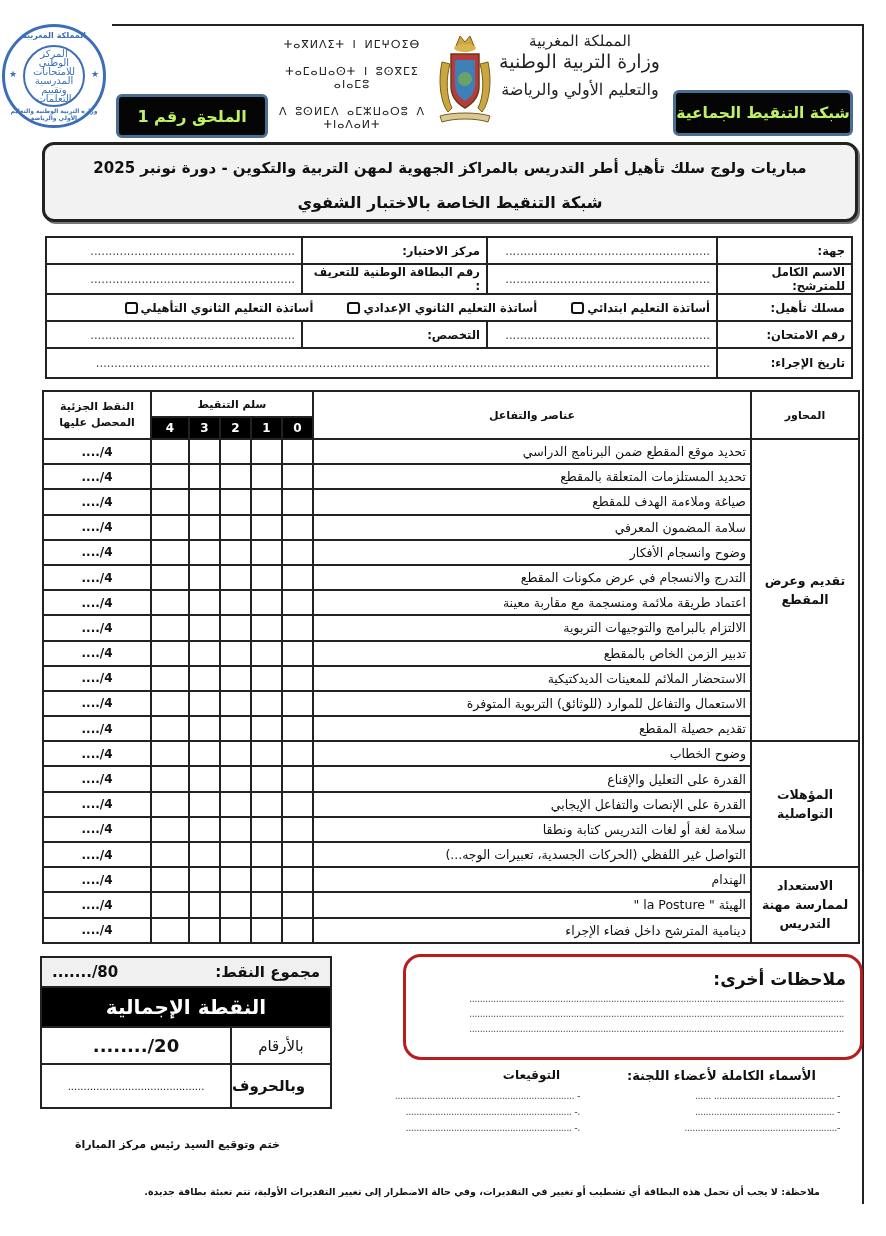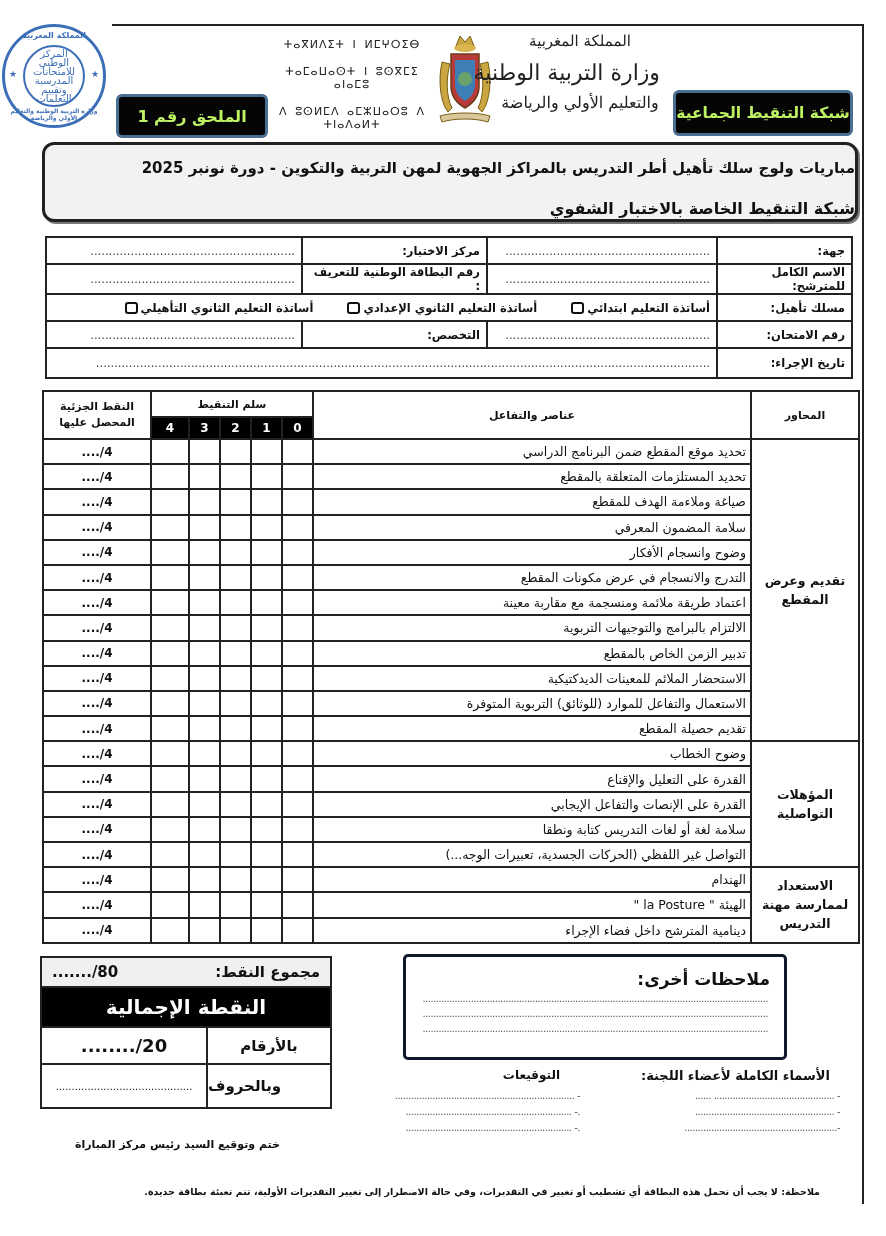--- a/index.html
+++ b/index.html
@@ -8,39 +8,39 @@
   .page-frame{position:absolute;left:112px;top:24px;width:752px;height:1180px;border-top:2px solid #222;border-right:2px solid #222}
   .stamp{left:2px;top:24px;width:104px;height:104px;border-radius:50%;border:3px solid #3c6fb8;display:flex;align-items:center;justify-content:center}
   .stamp-inner{width:62px;height:62px;border-radius:50%;border:2px solid #3c6fb8;display:flex;align-items:center;justify-content:flex-start;text-align:center;color:#3c6fb8;font-size:10px;line-height:9px;direction:rtl}
   .stamp-ring{position:absolute;top:4px;left:0;width:100%;text-align:center;font-size:8px;color:#3c6fb8;font-weight:bold;direction:rtl}
   .stamp-ring-bottom{position:absolute;bottom:4px;left:0;width:100%;text-align:center;font-size:6px;color:#3c6fb8;font-weight:bold;direction:rtl}
   .star{position:absolute;color:#3c6fb8;font-size:9px;top:42px}
   .tifi{font-family:"DejaVu Sans Mono",monospace;font-size:11px;color:#222;text-align:center;letter-spacing:1px}
   .ar-head{font-family:"DejaVu Serif",serif;font-size:15px;color:#222;text-align:center;direction:rtl;white-space:nowrap}
   .crest{left:436px;top:32px;width:58px;height:96px}
   .black-badge{background:#050505;color:#bef264;border:3px solid #4a6d93;border-radius:6px;font-weight:bold;display:flex;align-items:center;justify-content:center;direction:rtl;font-size:16px}
-  .title-box{left:42px;top:142px;width:816px;height:80px;border:3px solid #222;border-radius:12px;background:#f2f2f2;box-shadow:2px 2px 0 #777;direction:rtl;font-weight:bold}
+  .title-box{left:42px;top:142px;width:816px;height:80px;border:3px solid #222;border-radius:12px;background:#f2f2f2;box-shadow:2px 2px 0 #777;text-align:center;direction:rtl;font-weight:bold}
   .title-box .l1{font-size:15px;margin-top:14px}
-  .title-box .l2{font-size:16px;margin-top:22px}
+  .title-box .l2{font-size:16px;margin-top:16px}
   table{border-collapse:collapse}
   .info{position:absolute;left:45px;top:236px;width:808px;direction:rtl;font-size:11.5px}
   .info td{border:2px solid #222;height:27px;padding:0 6px;font-weight:bold}
   .dots{color:#444;font-weight:normal;letter-spacing:0;overflow:hidden;white-space:nowrap}
   .chk{display:inline-block;width:13px;height:12px;border:2px solid #111;border-radius:3px;vertical-align:middle;margin-right:3px}
   .grid{position:absolute;left:42px;top:390px;width:818px;direction:rtl;font-size:12.5px}
   .grid td,.grid th{border:2px solid #222;padding:0 4px}
   .grid th{font-size:11px;font-weight:bold;background:#fff}
   .grid .scale-num{background:#000;color:#fff;font-size:12px;text-align:center;width:31px;height:20px;border-color:#fff #222 #222 #222}
   .grid tbody td{height:25.2px}
   .grid .crit{text-align:right;white-space:nowrap}
   .grid .axis{text-align:center;font-weight:bold;font-size:12.5px;line-height:19px}
   .grid .pts{text-align:center;font-weight:bold;font-size:12px;direction:ltr}
   .totals{position:absolute;left:40px;top:956px;width:292px;direction:rtl;border:2px solid #222}
   .totals td{border:2px solid #222}
-  .notes-box{left:403px;top:954px;width:384px;height:106px;border:3px solid #0f172a;border-radius:5px;direction:rtl}
+  .notes-box{left:403px;top:954px;width:460px;height:106px;border:3px solid #b91c1c;border-radius:18px;direction:rtl}
   .notes-box .h{font-weight:bold;font-size:17px;margin:12px 14px 0 0}
   .notes-box .d{font-size:10px;color:#555;margin:4px 16px 0 16px;white-space:nowrap;overflow:hidden;letter-spacing:-0.5px}
   .small-dots{font-size:10px;color:#555;white-space:nowrap;overflow:hidden;letter-spacing:-0.5px}
 </style>
 </head>
 <body>
 
 <div class="page-frame"></div>
 
 <div class="abs stamp">
@@ -69,21 +69,21 @@
   <path d="M6 30 C2 48 4 70 12 80 L16 76 C10 64 10 46 14 32 Z" fill="#c9a640" stroke="#7a5d18" stroke-width="1"></path>
   <path d="M52 30 C56 48 54 70 46 80 L42 76 C48 64 48 46 44 32 Z" fill="#c9a640" stroke="#7a5d18" stroke-width="1"></path>
   <path d="M15 22 L43 22 L43 54 C43 66 36 72 29 76 C22 72 15 66 15 54 Z" fill="#b83a3a" stroke="#6a3b1a" stroke-width="1.5"></path>
   <path d="M19 28 L39 28 L39 52 C39 61 34 66 29 69 C24 66 19 61 19 52 Z" fill="#3f7fb8"></path>
   <circle cx="29" cy="47" r="7" fill="#6aa36a"></circle>
   <path d="M4 84 C16 80 42 80 54 84 L52 90 C40 86 18 86 6 90 Z" fill="#d8c89a" stroke="#7a5d18" stroke-width="1"></path>
 </svg>
 
 <div class="abs" style="left:500px;top:32px;width:160px">
   <div class="ar-head">المملكة المغربية</div>
-  <div class="ar-head" style="margin-top:10px;font-size:22px">وزارة التربية الوطنية</div>
+  <div class="ar-head" style="margin-top:0;font-size:19px">وزارة التربية الوطنية</div>
   <div class="ar-head" style="margin-top:8px;font-size:16px">والتعليم الأولي والرياضة</div>
 </div>
 
 <div class="abs black-badge" style="left:116px;top:94px;width:152px;height:44px">الملحق رقم 1</div>
 <div class="abs black-badge" style="left:673px;top:90px;width:180px;height:46px;font-size:15.5px">شبكة التنقيط الجماعية</div>
 
 <div class="abs title-box">
   <div class="l1">مباريات ولوج سلك تأهيل أطر التدريس بالمراكز الجهوية لمهن التربية والتكوين - دورة نونبر 2025</div>
   <div class="l2">شبكة التنقيط الخاصة بالاختبار الشفوي</div>
 </div>
@@ -358,38 +358,38 @@
       <tr style="height:30px;background:#f0f0f0">
     <td colspan="2" style="border-bottom:none;padding:0 10px;font-weight:bold;font-size:15px">
       <span>مجموع النقط:</span>
       <span style="float:left;direction:ltr">......./80</span>
     </td>
   </tr>
   <tr style="height:40px;background:#000">
     <td colspan="2" style="color:#fff;text-align:center;font-weight:bold;font-size:20px">النقطة الإجمالية</td>
   </tr>
   <tr style="height:37px">
-    <td style="width:124px;text-align:center;font-weight:bold;font-size:15px">بالأرقام</td>
+    <td style="width:100px;text-align:center;font-weight:normal;font-size:15px">بالأرقام</td>
     <td style="text-align:center;font-weight:bold;font-size:18px;direction:ltr">......../20</td>
   </tr>
   <tr style="height:44px">
     <td style="text-align:left;font-weight:bold;font-size:15px">وبالحروف</td>
     <td style="text-align:center;font-size:10px;direction:ltr;overflow:hidden">...........................................</td>
   </tr>
 </tbody>
   </table>
 
 <div class="abs notes-box">
   <div class="h">ملاحظات أخرى:</div>
   <div class="d">............................................................................................................................................</div>
   <div class="d">............................................................................................................................................</div>
   <div class="d">............................................................................................................................................</div>
 </div>
 
-<div class="abs" style="left:590px;top:1068px;width:240px;direction:rtl;font-weight:bold;font-size:13px">الأسماء الكاملة لأعضاء اللجنة:</div>
+<div class="abs" style="left:576px;top:1068px;width:240px;direction:rtl;font-weight:bold;font-size:13px">الأسماء الكاملة لأعضاء اللجنة:</div>
 <div class="abs" style="left:470px;top:1068px;width:90px;direction:rtl;font-weight:bold;font-size:12px">التوقيعات</div>
 <div class="abs" style="left:618px;top:1090px;width:222px;direction:rtl">
   <div class="small-dots" style="height:16px">- ............................................. ......</div>
   <div class="small-dots" style="height:16px">- ....................................................</div>
   <div class="small-dots" style="height:16px">-.........................................................</div>
 </div>
 <div class="abs" style="left:365px;top:1090px;width:215px;direction:rtl">
   <div class="small-dots" style="height:16px">- ...................................................................</div>
   <div class="small-dots" style="height:16px">.- ..............................................................</div>
   <div class="small-dots" style="height:16px">.- ..............................................................</div>

